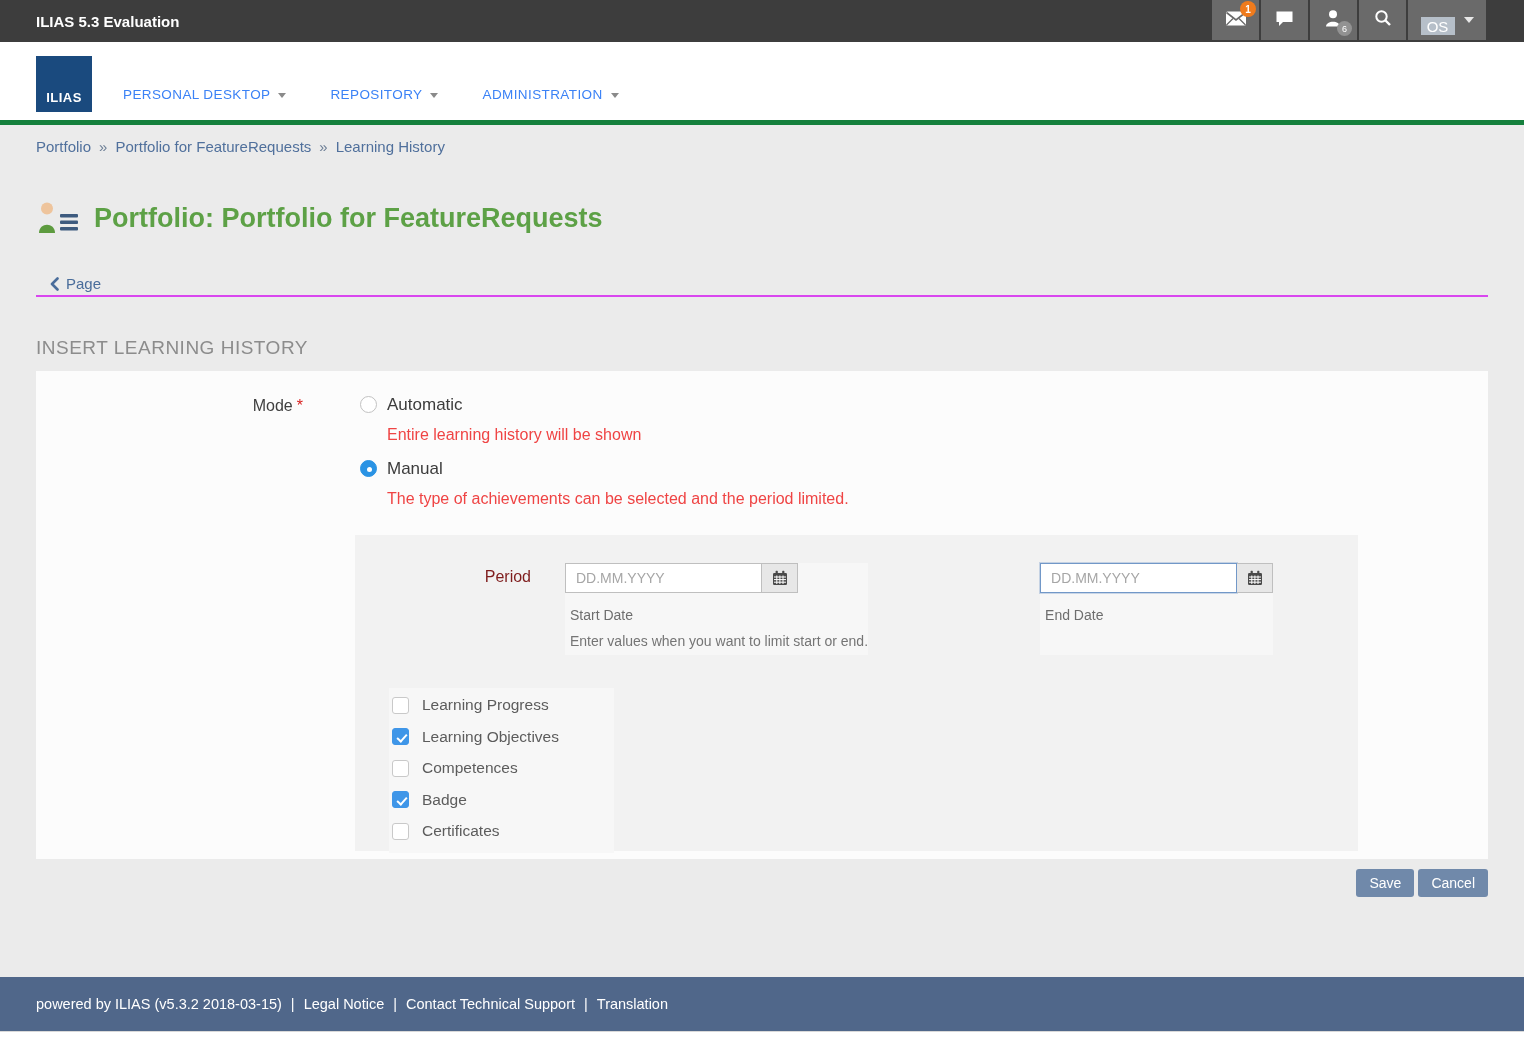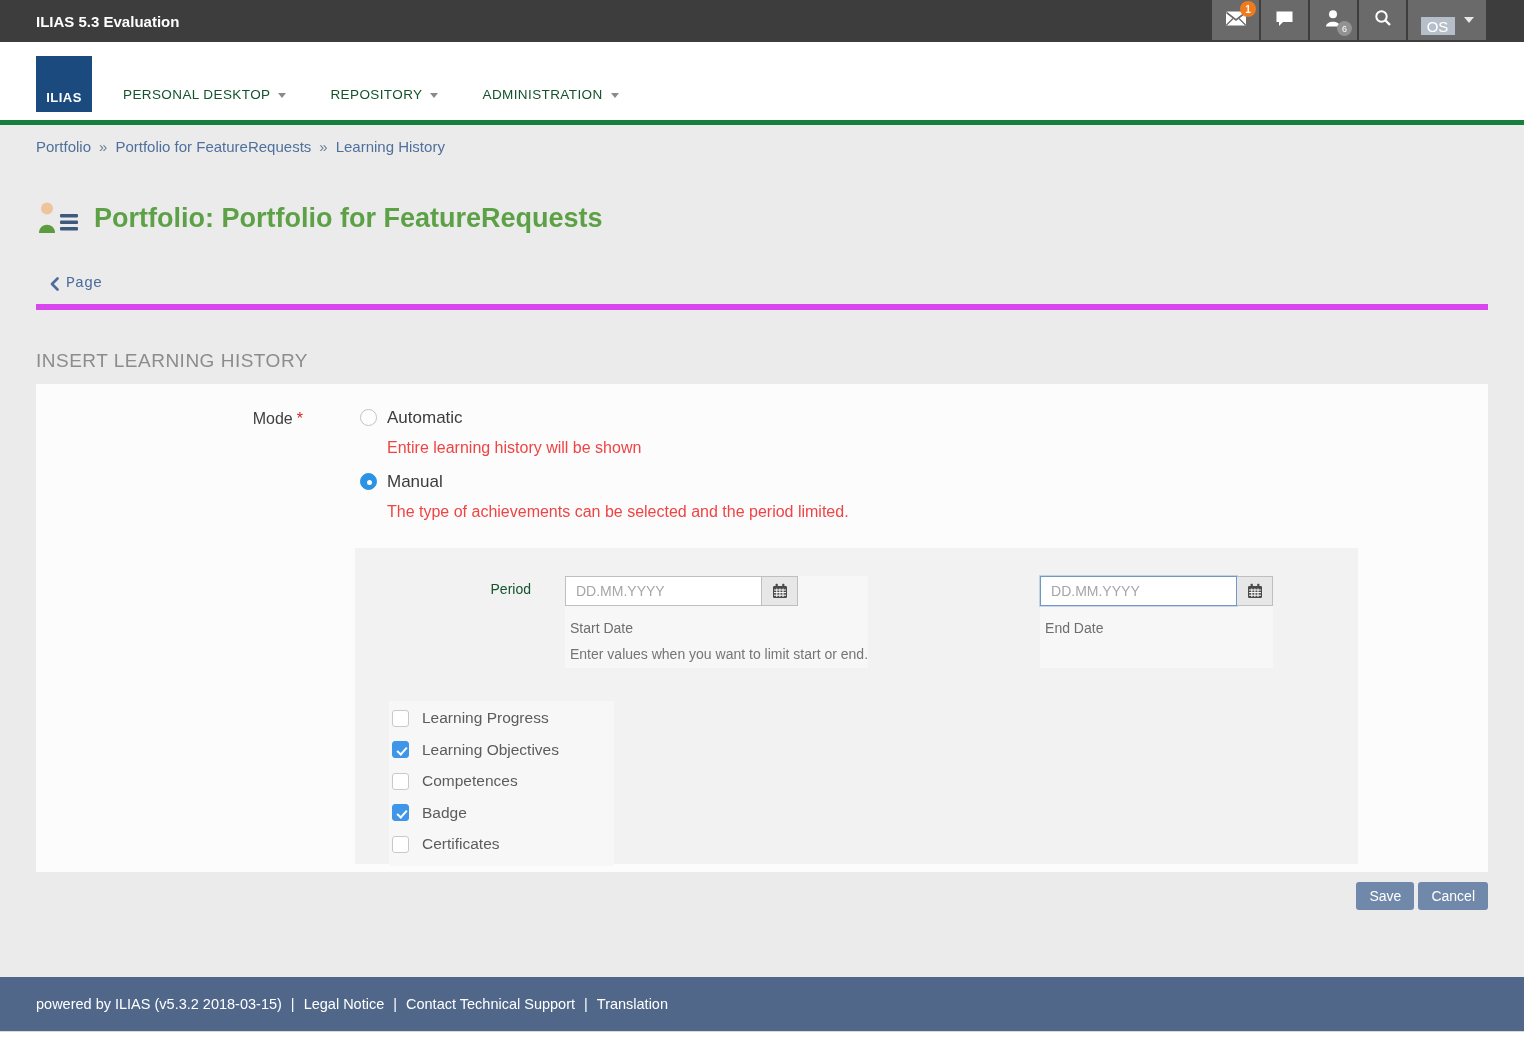--- a/index.html
+++ b/index.html
@@ -15,34 +15,34 @@
   .badge { position:absolute; border-radius:50%; color:#fff; display:flex; align-items:center; justify-content:center; }
   .badge-mail { top:1px; right:3px; width:16px; height:16px; background:#ef7b1d; font-size:10px; font-weight:bold; }
   .badge-user { bottom:4px; right:5px; width:15px; height:15px; background:#929292; font-size:9px; }
   .avatar-box { width:34px; height:18px; background:#b6bfc9; color:#ffffff; font-size:15px; display:flex; align-items:center; justify-content:center;margin-top:12px; }
   .caret-down { width:0; height:0; border-left:5px solid transparent; border-right:5px solid transparent; border-top:6px solid #e8e8e8; margin-left:9px; }
 
   
   .header { height:83px; background:#ffffff; position:relative; border-bottom:5px solid #15803d; }
   .logo { position:absolute; left:36px; top:14px; width:56px; height:56px; background:#1a4a7e; color:#fff; font-weight:bold; font-size:13px; display:flex; align-items:flex-end; justify-content:center; padding-bottom:7px; letter-spacing:.5px; cursor:pointer; }
   .mainnav { position:absolute; left:123px; bottom:18px; display:flex; gap:44px; }
-  .nav-item { font-size:13.5px; color:#14532d; letter-spacing:.4px; display:flex; align-items:center; cursor:pointer;margin-top:11px; }
+  .nav-item { font-size:13.5px; color:#3b82f6; letter-spacing:.4px; display:flex; align-items:center; cursor:pointer;margin-top:11px; }
   .nav-caret { width:0; height:0; border-left:4.5px solid transparent; border-right:4.5px solid transparent; border-top:5px solid #8a8a8a; margin-left:8px; margin-top:2px; }
 
   
   .content { height:852px; background:#ebebeb; overflow:hidden; }
   .breadcrumb { padding:13px 36px; font-size:15px; color:#50709c; }
   .breadcrumb a { color:#50709c; text-decoration:none; cursor:pointer; }
   .bc-sep { color:#6d7f96; margin:0 8px; }
 
   .titlerow { margin:33px 0 0 36px; display:flex; align-items:center; }
   .title-icon { width:44px; height:34px; position:relative; margin-right:14px; }
   .page-title { font-size:27px; color:#5da146; }
 
-  .tabsrow { margin:40px 36px 0 36px; border-bottom:6px solid #d946ef; padding-bottom:8px; padding-left:14px;font-family:Liberation Mono, monospace; }
+  .tabsrow { margin:40px 36px 0 36px; border-bottom:2px solid #d946ef; padding-bottom:0; padding-left:14px; }
   .tab-page { font-size:15px; color:#4a6d9b; display:inline-flex; align-items:center; cursor:pointer; }
   .tab-page svg { margin-right:7px; }
 
   .section-title { margin:40px 0 0 36px; font-size:19px; color:#8c8c8c; letter-spacing:.5px; }
 
   
   .card { margin:12px 36px 0 36px; width:1452px; height:488px; background:#fcfcfc; padding-top:24px; }
   .form-row { display:flex; }
   .label-col { width:267px; text-align:right; flex:none; font-size:16px; color:#404040; padding-top:2px; }
   .req { color:#d8201f; margin-left:4px; }
@@ -52,21 +52,21 @@
   .radio { width:17px; height:17px; border-radius:50%; background:#fff; border:1px solid #c2c2c2; flex:none; position:relative; cursor:pointer; }
   .radio.on { background:#2a93e4; border-color:#2a93e4; }
   .radio.on::after { content:""; position:absolute; left:6px; top:6px; width:5px; height:5px; border-radius:50%; background:#fff; }
   .radio-label { font-size:17px; color:#3c3c3c; margin-left:10px; }
   .byline { font-size:16px; color:#ef4444; margin:11px 0 0 27px; }
   .opt2 { margin-top:15px;text-align:center; }
 
   
   .panel { margin:27px 0 0 319px; width:1003px; height:316px; background:#f2f2f2; padding-top:28px; }
   .p-row { display:flex; }
-  .p-label { width:176px; text-align:right; flex:none; font-size:14px; color:#14532d; padding-top:5px; }
+  .p-label { width:176px; text-align:right; flex:none; font-size:16px; color:#7f1d1d; padding-top:5px; }
   .p-label.gray { color:#6f6f6f; font-size:15px; padding-top:0; }
   .p-fields { margin-left:34px; display:flex; }
   .date-group { background:#f7f7f7; padding:0 0 6px 0; }
   .date-group.second { margin-left:172px; }
   .input-wrap { display:flex; }
   .date-input { width:197px; height:30px; border:1px solid #bfbfbf; background:#fff; padding:0 10px; font-size:14px; color:#333; font-family:"Liberation Sans", sans-serif; outline:none; }
   .date-input::placeholder { color:#a6a6a6; }
   .date-input.focused { border:1px solid #7298c8; box-shadow:0 0 0 1px rgba(114,152,200,.35); }
   .addon { width:36px; height:30px; background:#e7e7e7; border:1px solid #bfbfbf; border-left:none; display:flex; align-items:center; justify-content:center; cursor:pointer; }
   .sub-label { font-size:14px; color:#6e6e6e; margin:14px 0 0 5px; }

